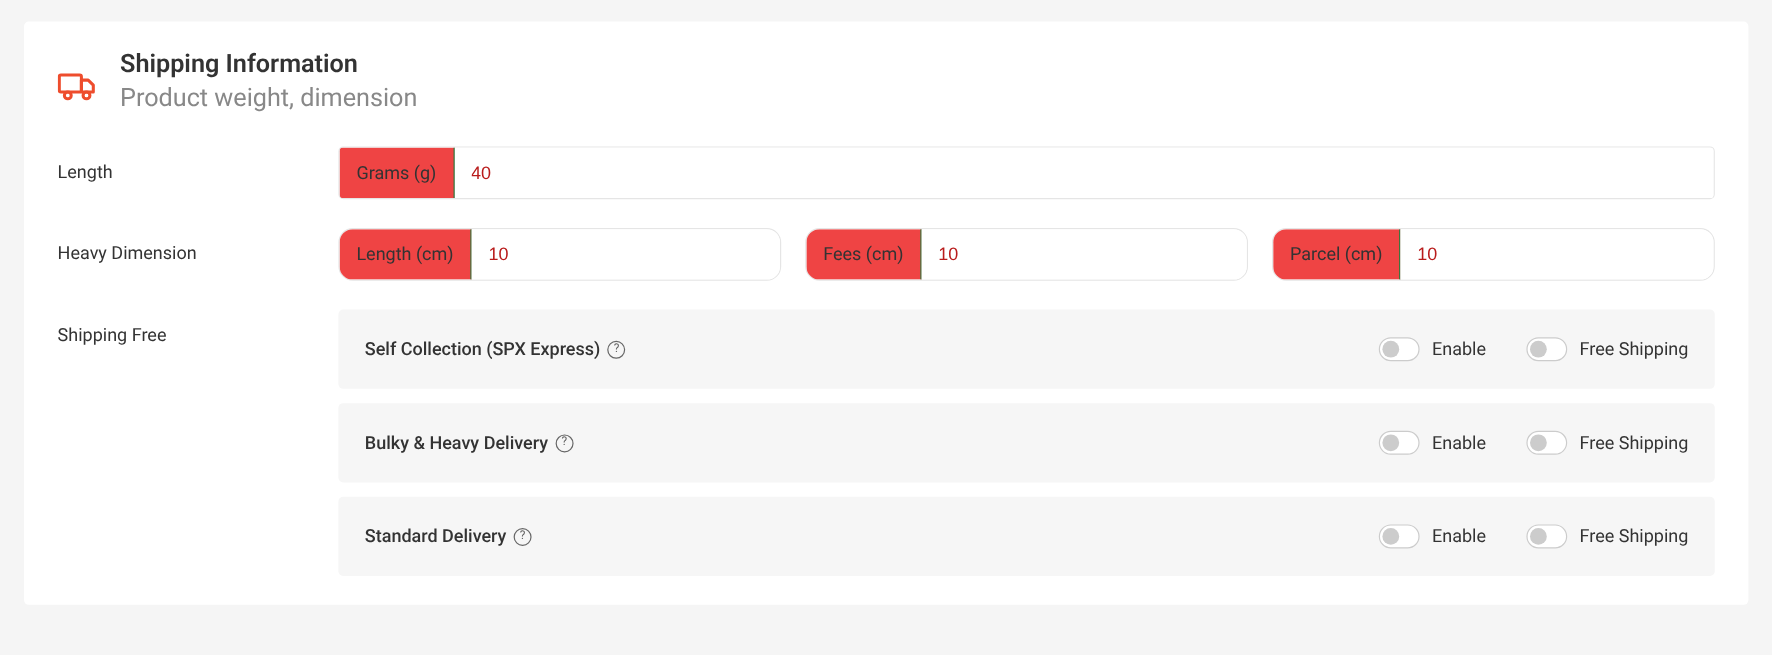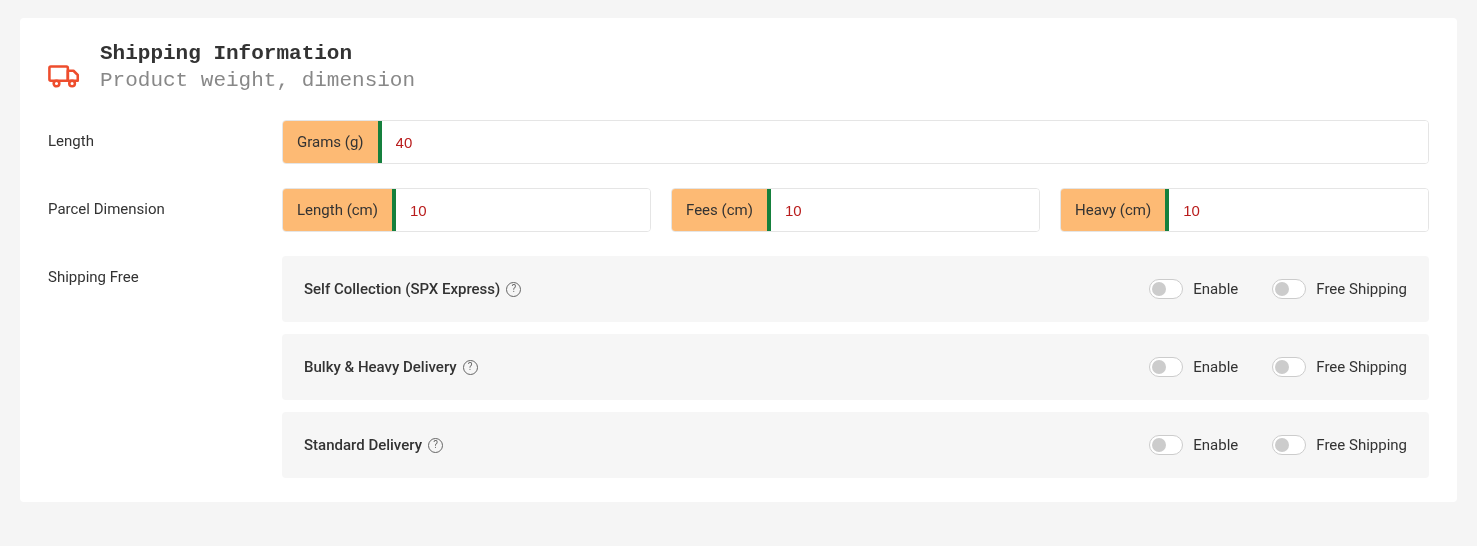--- a/index.html
+++ b/index.html
@@ -15,24 +15,23 @@
       height: 546px;
     }
     .card {
       background: #fff;
       margin: 18px 20px 0 20px;
       border-radius: 4px;
       padding: 24px 28px 24px 28px;
     }
     .header-row {
       display: flex;
-      align-items: flex-end;
+      align-items: center;
       gap: 18px;
       margin-bottom: 28px;
-      font-family: Liberation Mono, monospace;
     }
     .truck-icon {
       width: 34px;
       height: 34px;
       flex: 0 0 34px;
       margin-top: 6px;
     }
     .header-texts {
       flex: 1;
     }
@@ -65,22 +64,22 @@
       flex: 1;
     }
     .input-group {
       display: flex;
       border: 1px solid #e5e5e5;
       border-radius: 4px;
       overflow: hidden;
       height: 44px;
     }
     .input-prefix {
-      background: #fdba74;
-      border-right: 4px solid #15803d;
+      background: #ef4444;
+      border-right: 1px solid #15803d;
       padding: 0 14px;
       display: flex;
       align-items: center;
       font-size: 15px;
       color: #333;
       white-space: nowrap;
     }
     .input-field {
       border: none;
       outline: none;
@@ -90,20 +89,21 @@
       flex: 1;
       height: 100%;
       background: #fff;
     }
     .dimension-row {
       display: flex;
       gap: 20px;
     }
     .dimension-row .input-group {
       flex: 1;
+      border-radius: 12px;
     }
     .fee-list {
       display: flex;
       flex-direction: column;
       gap: 12px;
     }
     .fee-row {
       background: #f6f6f6;
       border-radius: 4px;
       height: 66px;
@@ -190,32 +190,32 @@
     <div class="row-label">Length</div>
     <div class="row-content">
       <div class="input-group">
         <div class="input-prefix">Grams (g)</div>
         <input class="input-field" value="40" style="">
       </div>
     </div>
   </div>
 
   <div class="form-row">
-    <div class="row-label">Parcel Dimension</div>
+    <div class="row-label">Heavy Dimension</div>
     <div class="row-content dimension-row">
       <div class="input-group">
         <div class="input-prefix">Length (cm)</div>
         <input class="input-field" value="10" style="">
       </div>
       <div class="input-group">
         <div class="input-prefix">Fees (cm)</div>
         <input class="input-field" value="10" style="">
       </div>
       <div class="input-group">
-        <div class="input-prefix">Heavy (cm)</div>
+        <div class="input-prefix">Parcel (cm)</div>
         <input class="input-field" value="10" style="">
       </div>
     </div>
   </div>
 
   <div class="form-row last">
     <div class="row-label">Shipping Free</div>
     <div class="row-content fee-list" id="fee-list">
         <div class="fee-row">
           <div class="fee-name-wrap">

